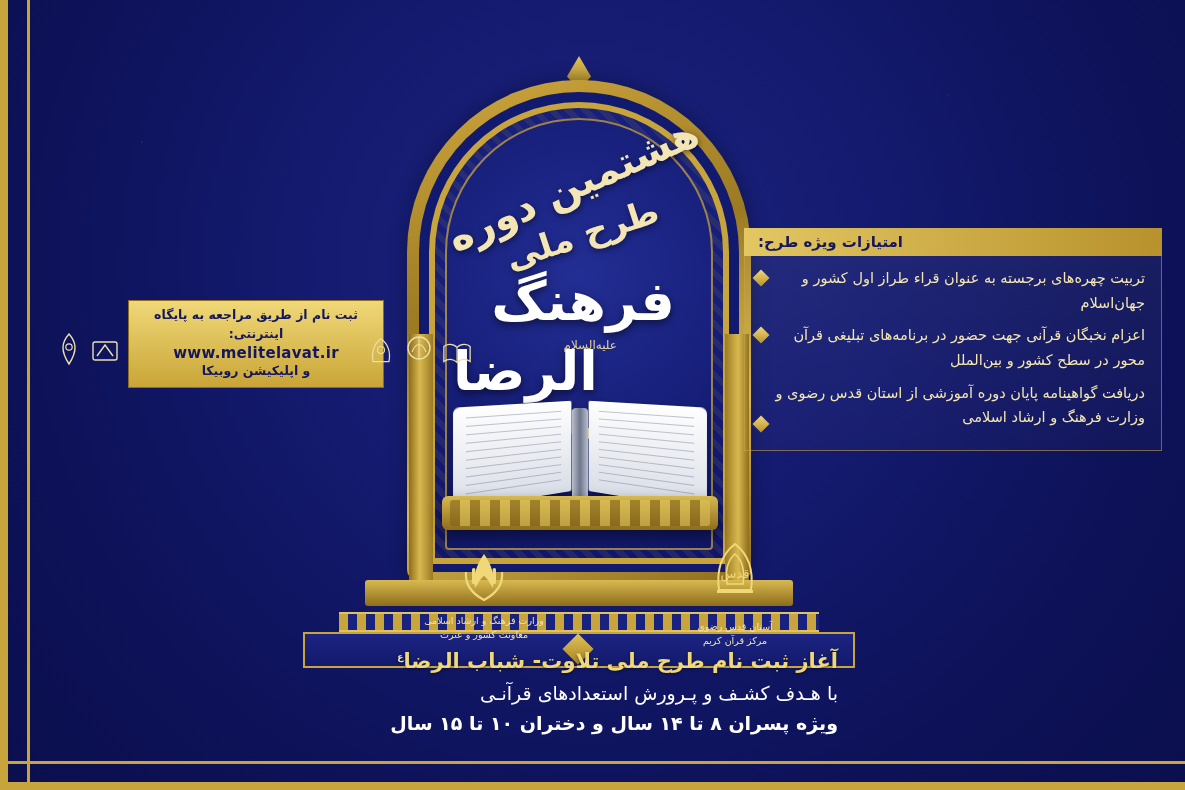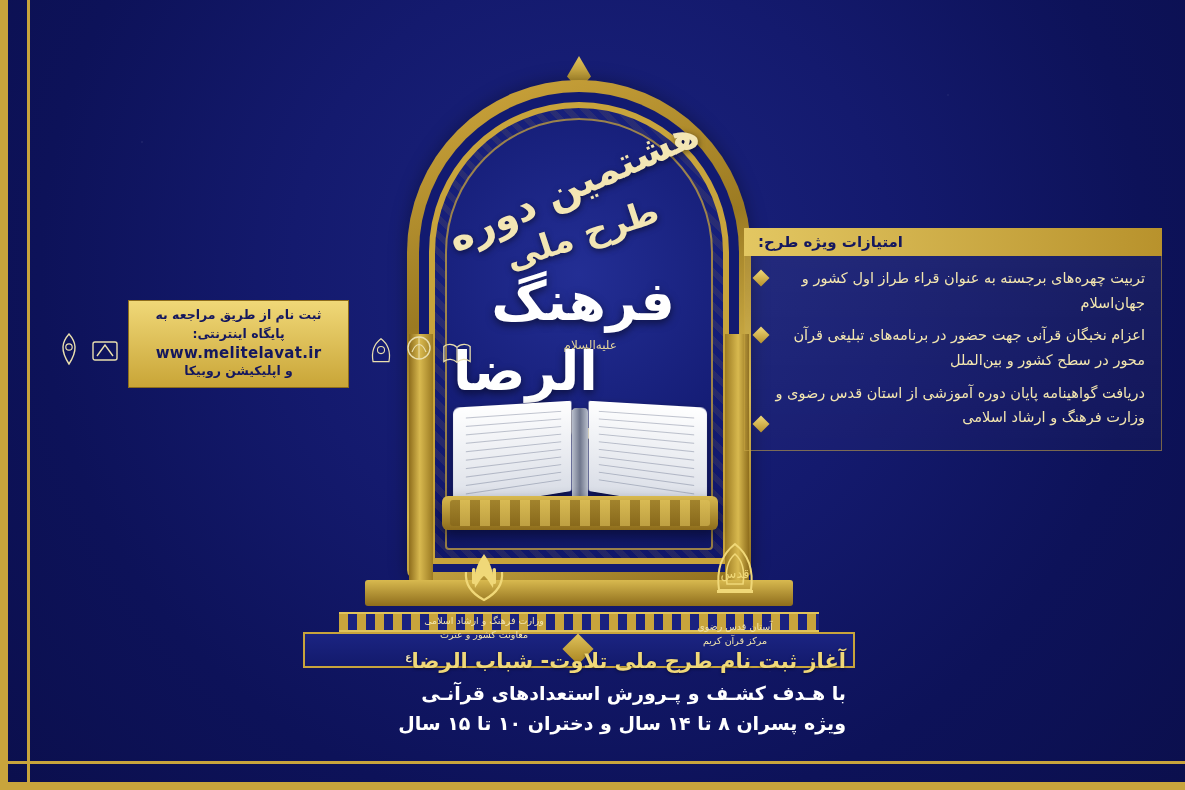--- a/index.html
+++ b/index.html
@@ -239,21 +239,21 @@
     background:linear-gradient(135deg,#f0d878,#b8922c);
     transform:rotate(45deg);
   }
   .feat-text{
     color:#f4e7b0;font-size:14.5px;line-height:1.7;
     text-align:right;
   }
 
   
   .reg{
-    position:absolute;left:128px;top:300px;width:221px;
+    position:absolute;left:128px;top:300px;width:256px;
   }
   .reg-box{
     background:linear-gradient(180deg,#f0d878,#c9a537);
     border:1px solid #8e6d1c;
     padding:5px 8px 7px;
     text-align:center;
     color:#14175e;
   }
   .reg-line1{font-size:12.5px;font-weight:bold;line-height:1.5;}
   .reg-url{font-size:15px;font-weight:bold;letter-spacing:.3px;direction:ltr;}
@@ -284,28 +284,28 @@
     position:absolute;display:flex;flex-direction:column;align-items:center;
     color:#f1e4ad;text-align:center;
   }
   .org.left{left:396px;top:548px;width:176px;}
   .org.right{left:660px;top:540px;width:150px;}
   .org .cap{font-size:9.5px;line-height:1.5;margin-top:4px;}
   .org .cap2{font-size:9.5px;line-height:1.5;}
 
   
   .bottom{
-    position:absolute;left:346px;top:646px;width:500px;text-align:right;
+    position:absolute;left:338px;top:646px;width:500px;text-align:right;
   }
   .bottom .t1{
     color:#f0d878;font-size:21px;font-weight:bold;line-height:1.5;
     text-shadow:0 1px 3px rgba(0,0,0,.5);
   }
   .bottom .t2{
-    color:#ffffff;font-size:19px;font-weight:bold;line-height:1.6;
+    color:#ffffff;font-size:19px;font-weight:normal;line-height:1.6;
   }
   .bottom .t3{
     color:#ffffff;font-size:19px;font-weight:bold;line-height:1.6;
   }
   .sup-small{font-size:9px;vertical-align:super;color:#f3e6b4;}
 </style>
 </head>
 <body>
 
 <div id="poster">

